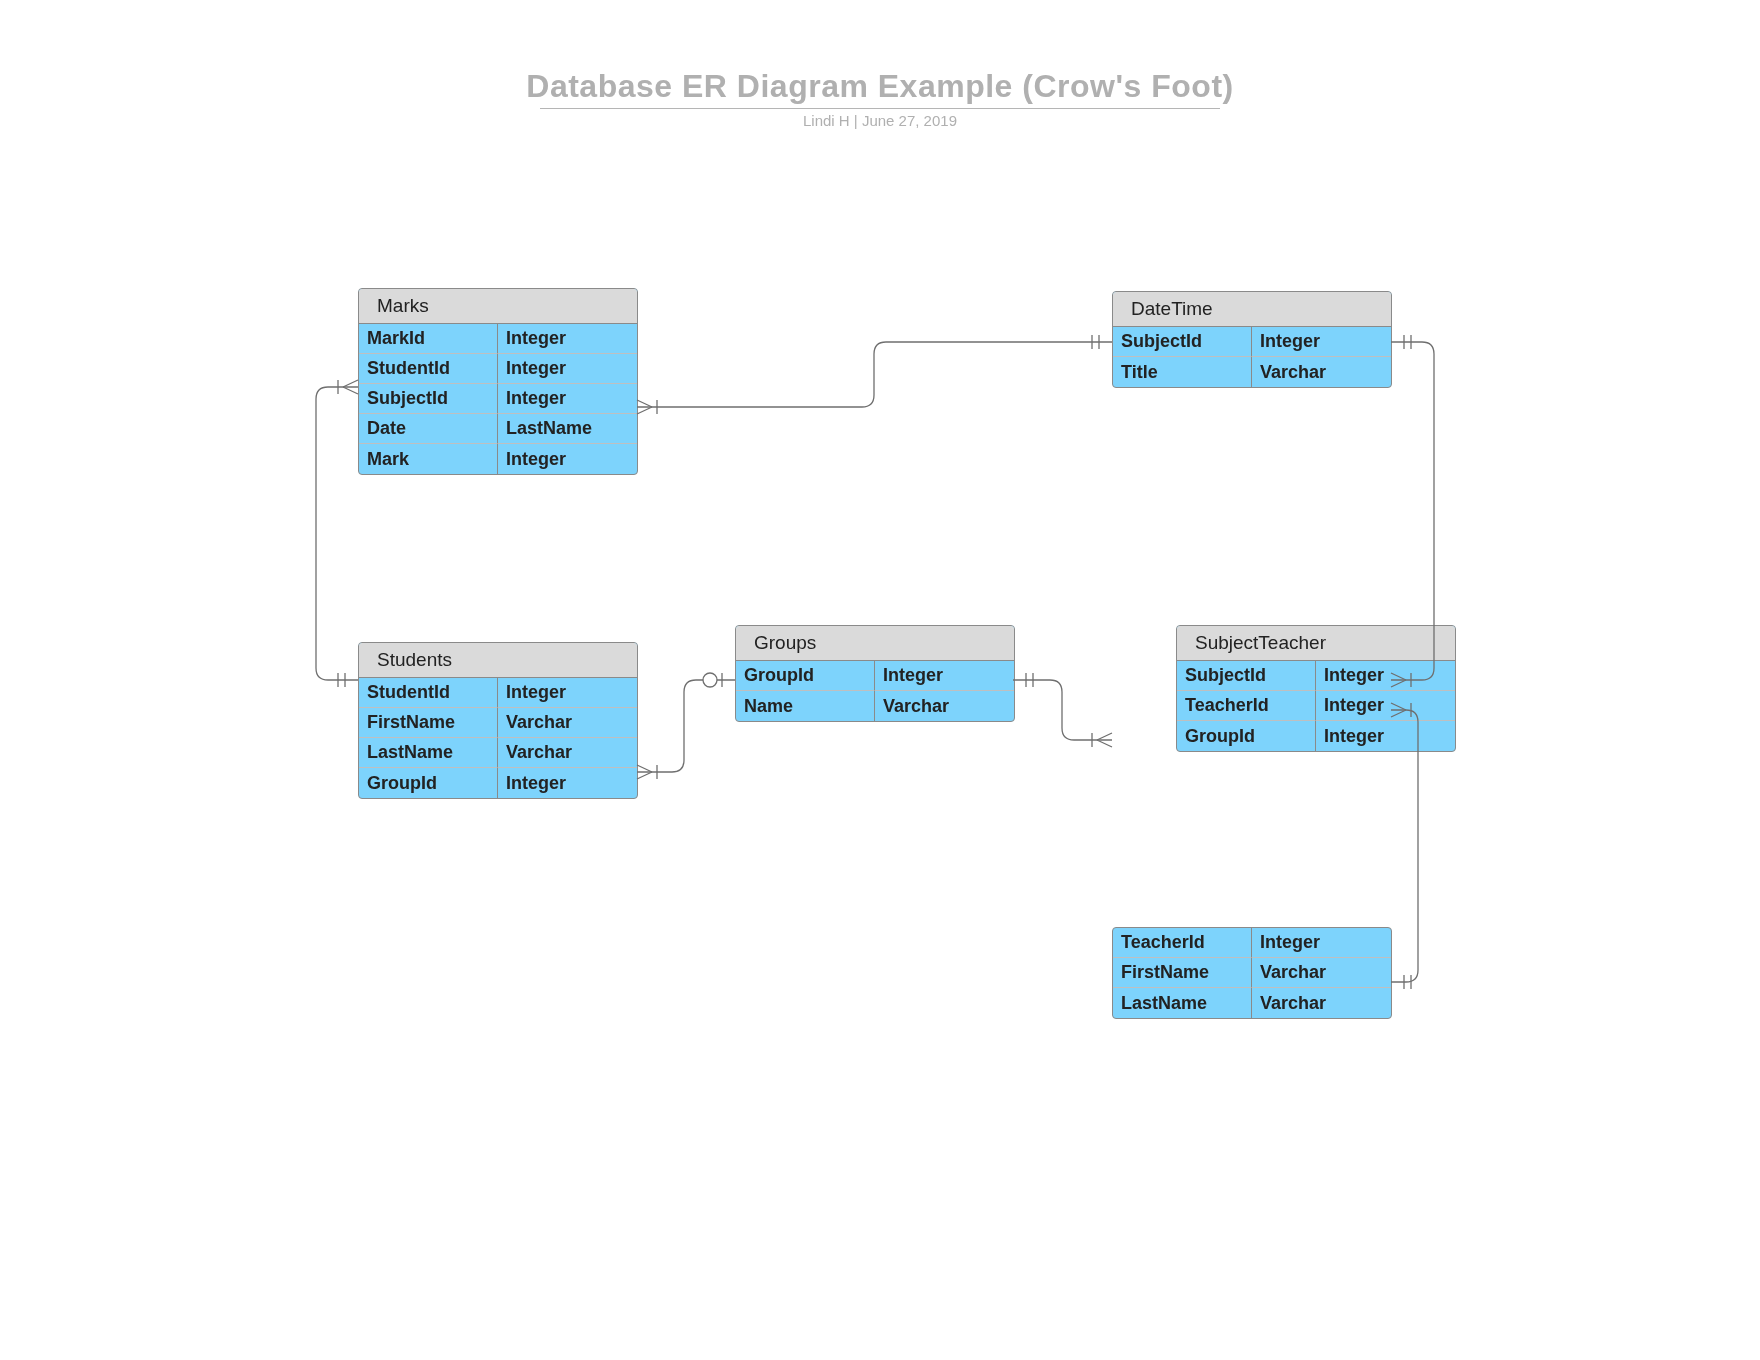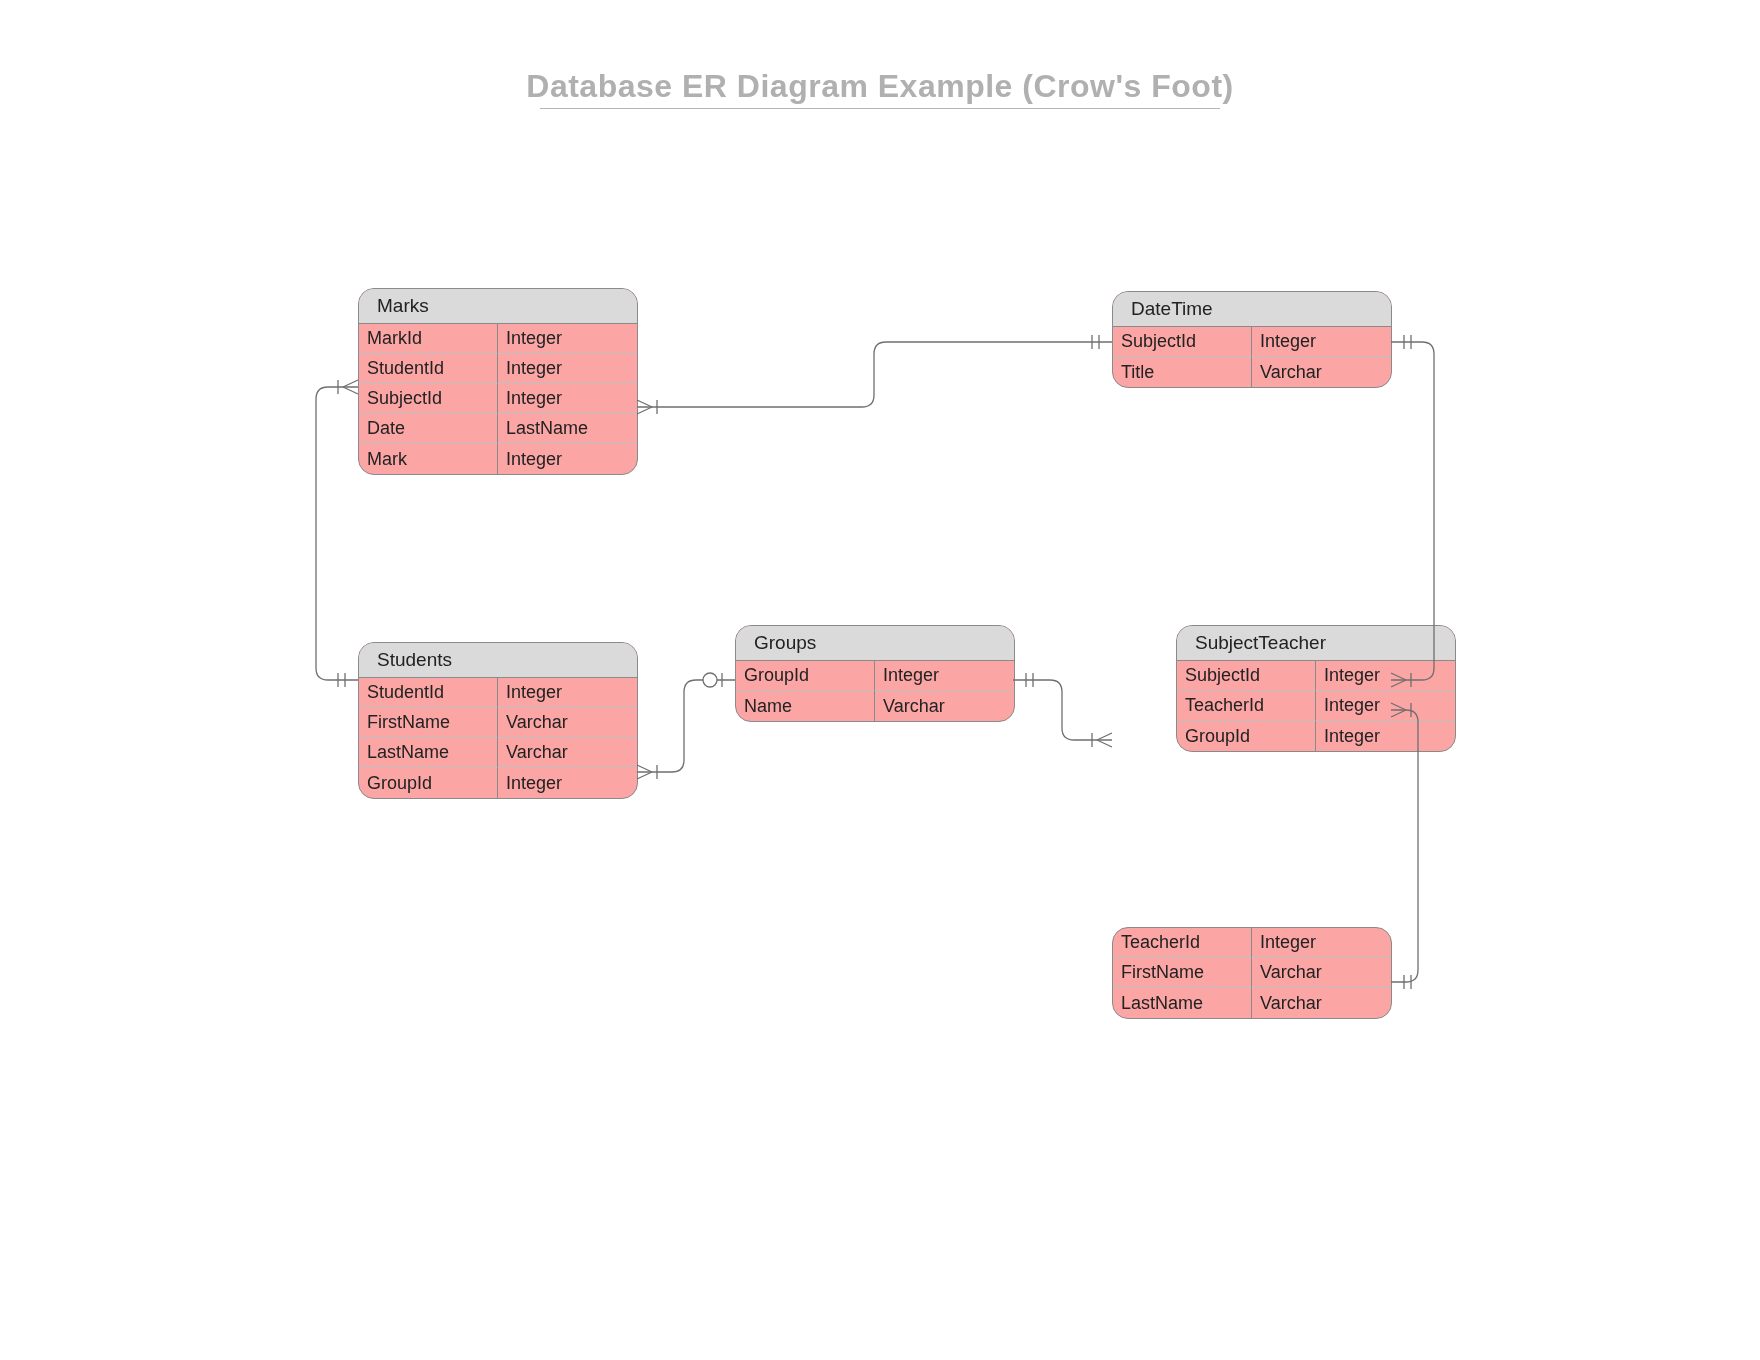--- a/index.html
+++ b/index.html
@@ -43,38 +43,39 @@
     top: 112px;
     left: 0;
     width: 100%;
     text-align: center;
     font-size: 15px;
     color: #b0b0b0;
   }
   .entity {
     position: absolute;
     border: 1px solid #8a8a8a;
-    background: #fca5a5;
-    border-radius: 16px;
+    background: #7dd3fc;
+    border-radius: 4px;
     overflow: hidden;
     font-size: 18px;
     color: #222;
   }
   .entity-header {
     background: #dadada;
     border-bottom: 1px solid #8a8a8a;
     padding: 6px 18px;
     font-size: 19px;
     font-weight: 500;
     color: #222;
   }
   .entity-row {
     display: flex;
     height: 30px;
     align-items: center;
+    font-weight: bold;
   }
   .entity-row:last-child .col-name,
   .entity-row:last-child .col-type {
     border-bottom: none;
   }
   .col-name, .col-type {
     padding: 4px 8px;
     border-bottom: 1px solid #bfbfbf;
     height: 100%;
     box-sizing: border-box;
@@ -112,20 +113,21 @@
   }
 </style>
 </head>
 <body>
 <div class="page">
 
 <div class="title-block">
   <span class="title">Database ER Diagram Example (Crow's Foot)</span>
 </div>
 <div class="title-rule"></div>
+<div class="subtitle">Lindi H  |  June 27, 2019</div>
 
 <div class="entity" style="left:358px; top:288px; width:278px;">
   <div class="entity-header">Marks</div>
   <div class="entity-row">
         <div class="col-name">MarkId</div>
         <div class="col-type">Integer</div>
       </div>
   <div class="entity-row">
         <div class="col-name">StudentId</div>
         <div class="col-type">Integer</div>

